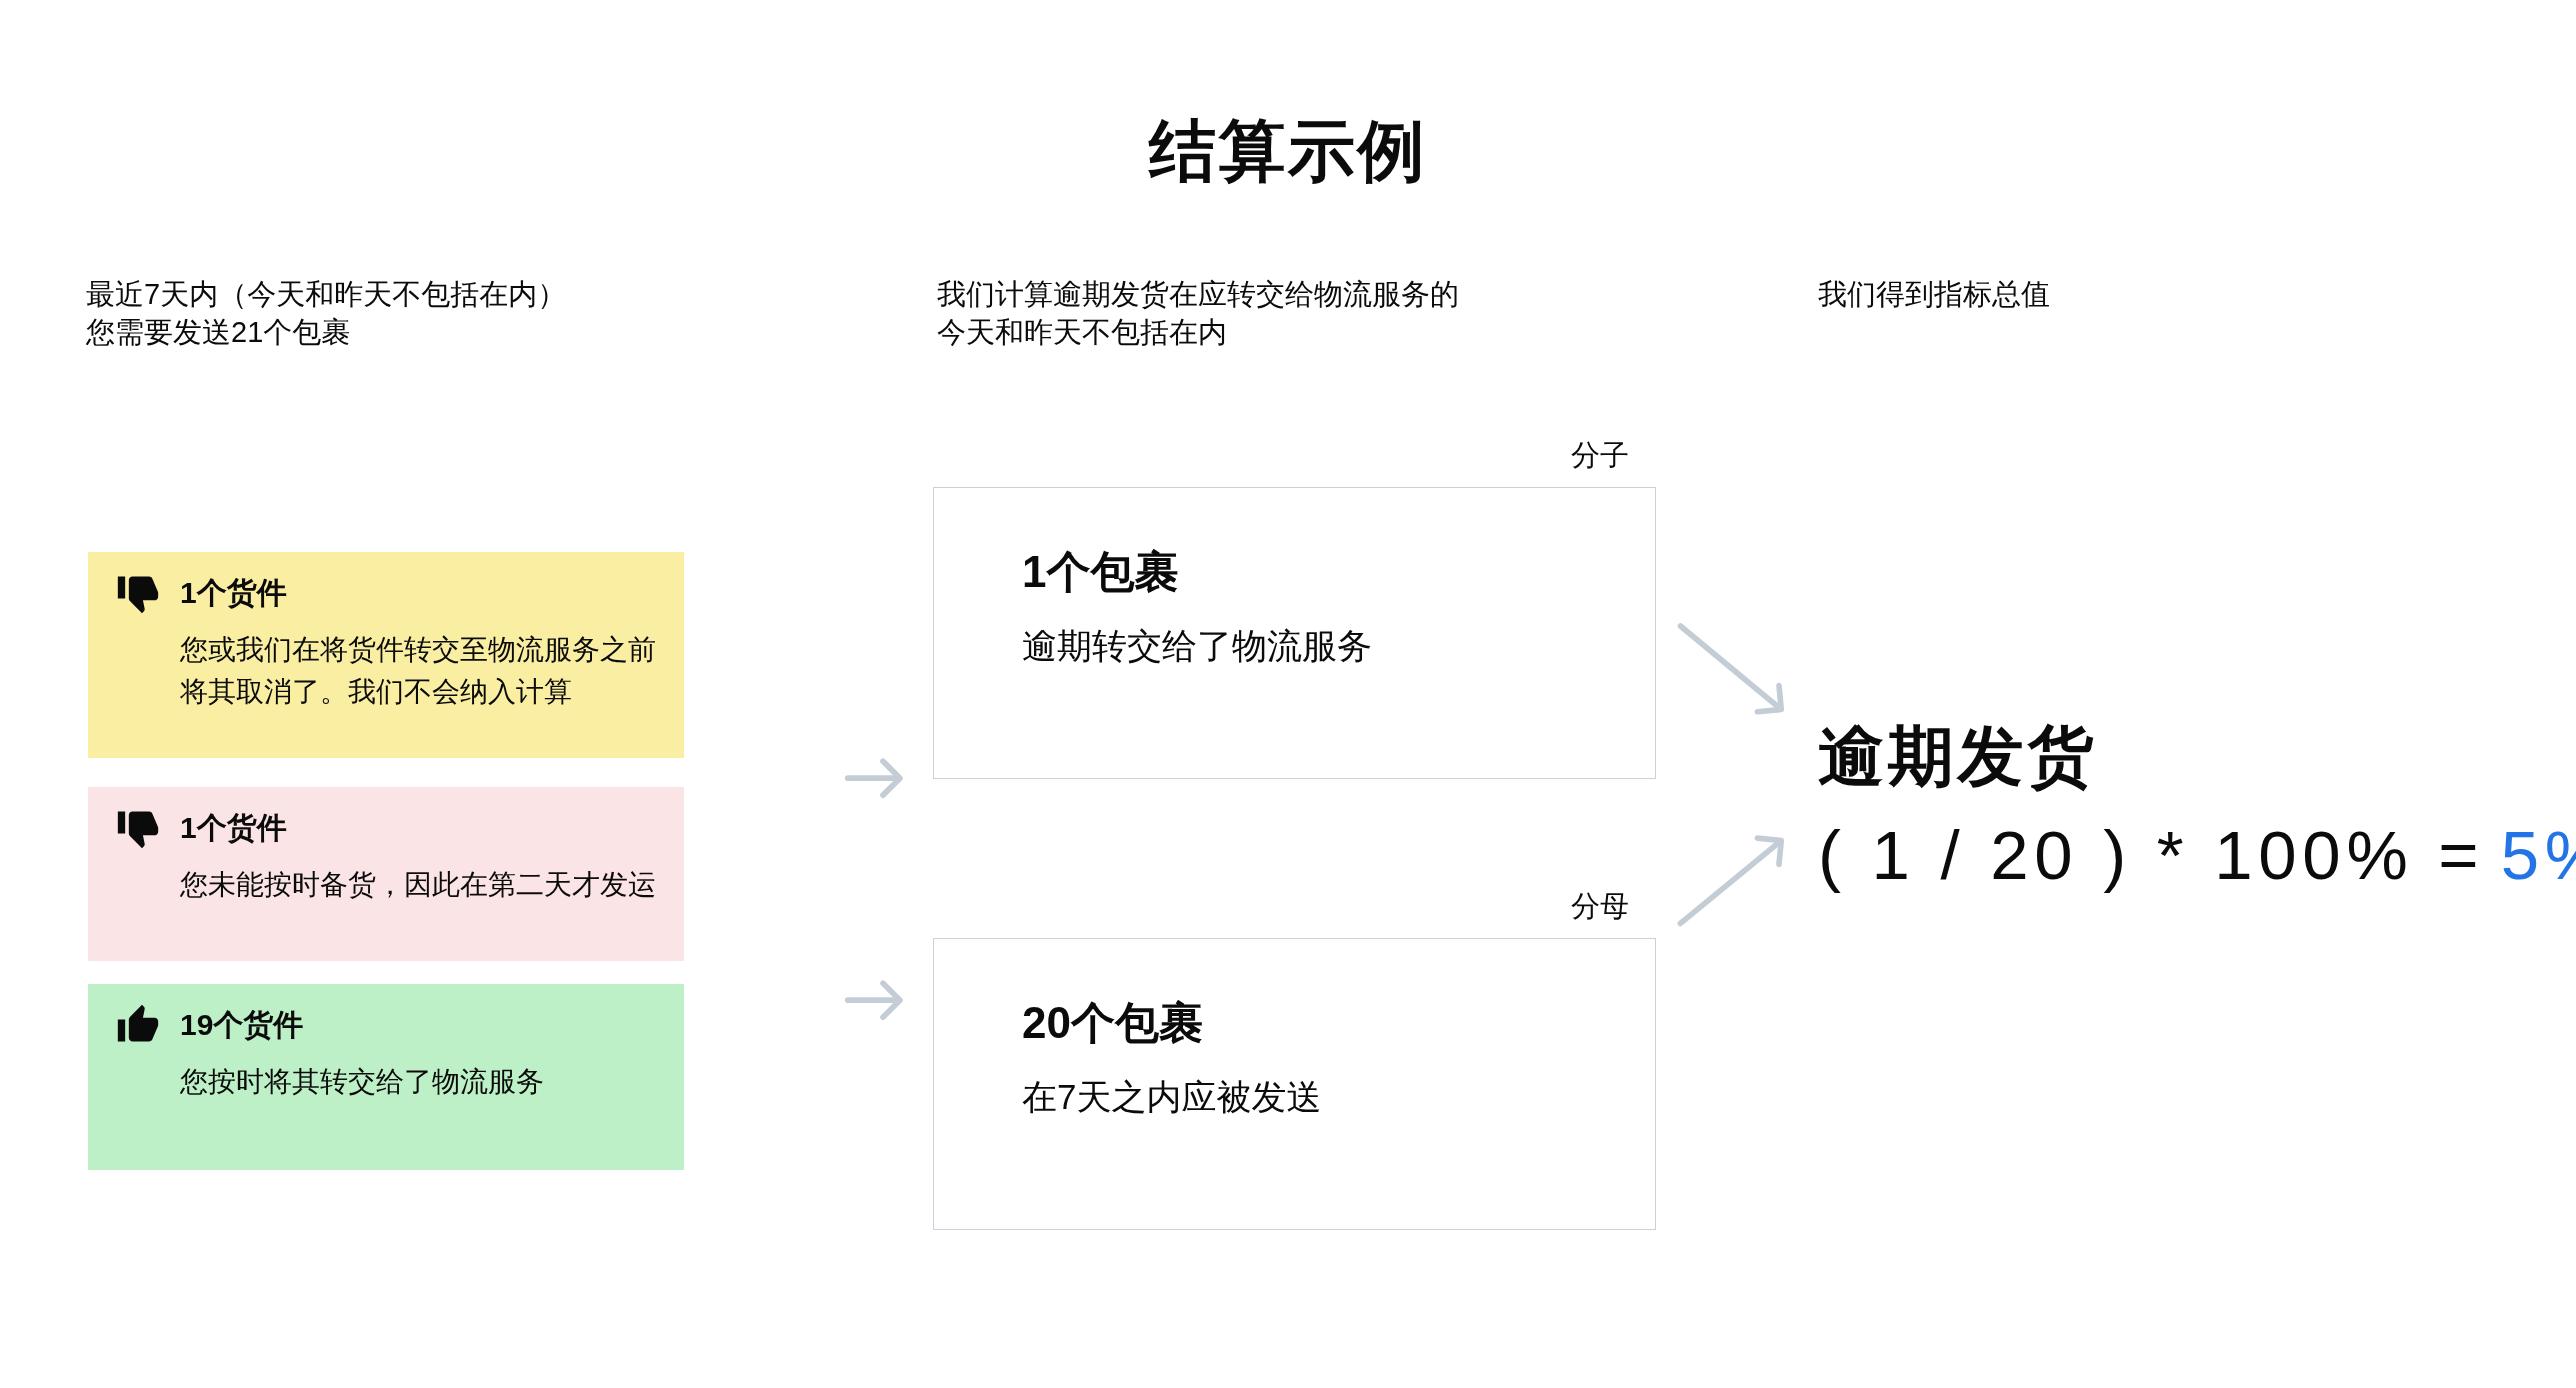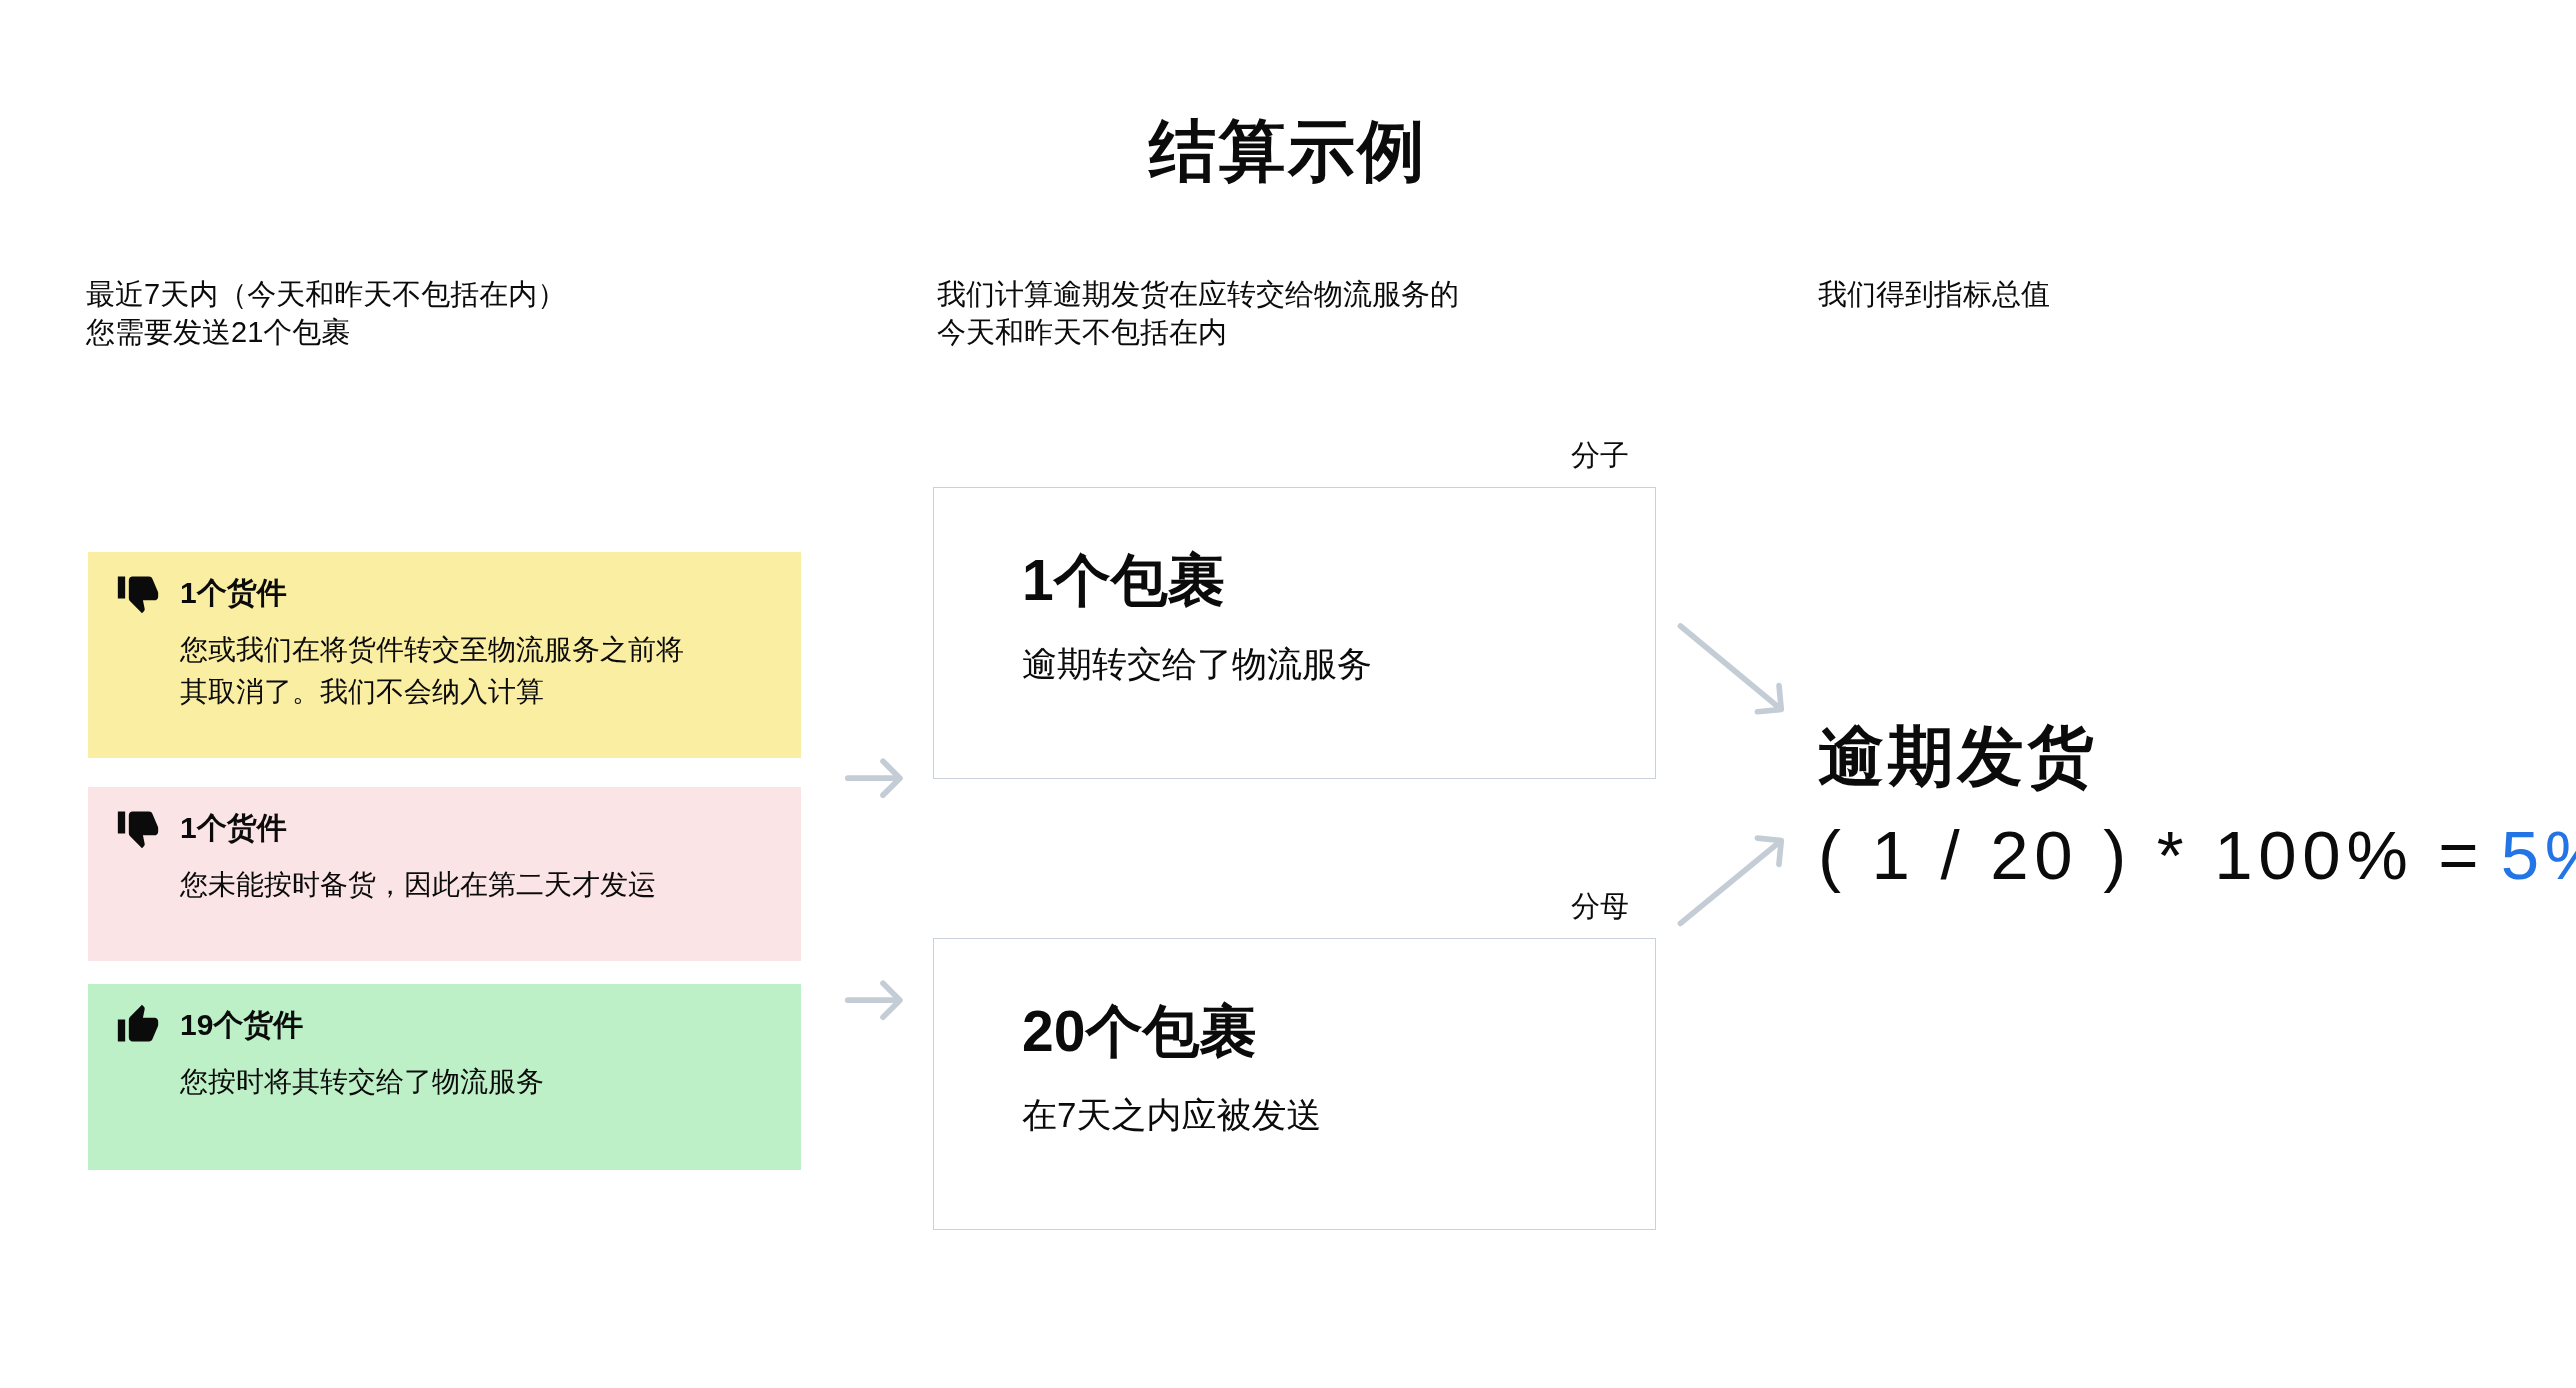--- a/index.html
+++ b/index.html
@@ -23,21 +23,21 @@
   
   .col-header {
     position:absolute; font-size:29px; line-height:1.32;
     white-space:pre-line;
   }
   #hdr-left  { left:86px;  top:275px; }
   #hdr-mid   { left:937px; top:275px; }
   #hdr-right { left:1818px; top:275px; }
 
   
-  .card { position:absolute; left:88px; width:713px; padding:19px 25px 0 28px; }
+  .card { position:absolute; left:88px; width:596px; padding:19px 25px 0 28px; }
   #card-cancelled { top:552px;  height:206px; }
   #card-late      { top:787px; height:174px; }
   #card-ontime    { top:984px; height:186px; }
   .card-head { display:flex; align-items:center; gap:20px; }
   .card-head svg { width:44px; height:44px; flex:0 0 auto; }
   .card-title { font-size:30px; font-weight:700; }
   .card-desc  { margin-left:64px; margin-top:14px; font-size:28px; line-height:1.5; }
   #card-cancelled .card-desc { max-width:525px; }
 
   
@@ -47,21 +47,21 @@
   }
   #label-numerator   { top:436px; }
   #label-denominator { top:887px; }
   .frac-box {
     position:absolute; left:933px; width:723px; height:292px;
     background:#ffffff; border:1.9px solid #C9D2DA;
     padding:55px 31px 0 88px;
   }
   #box-numerator   { top:487px; }
   #box-denominator { top:938px; }
-  .frac-title { font-size:57px; font-weight:700; }
+  .frac-title { font-size:44px; font-weight:700; }
   .frac-desc  { margin-top:21.4px; font-size:35px; }
 
   
   .result-title {
     position:absolute; left:1818px; top:680px;
     font-size:66px; font-weight:700; letter-spacing:3.8px; white-space:nowrap;margin-top:32px;
   }
   .result-formula {
     position:absolute; left:1818px; top:816px;
     font-size:69px; letter-spacing:5.7px; white-space:nowrap;

